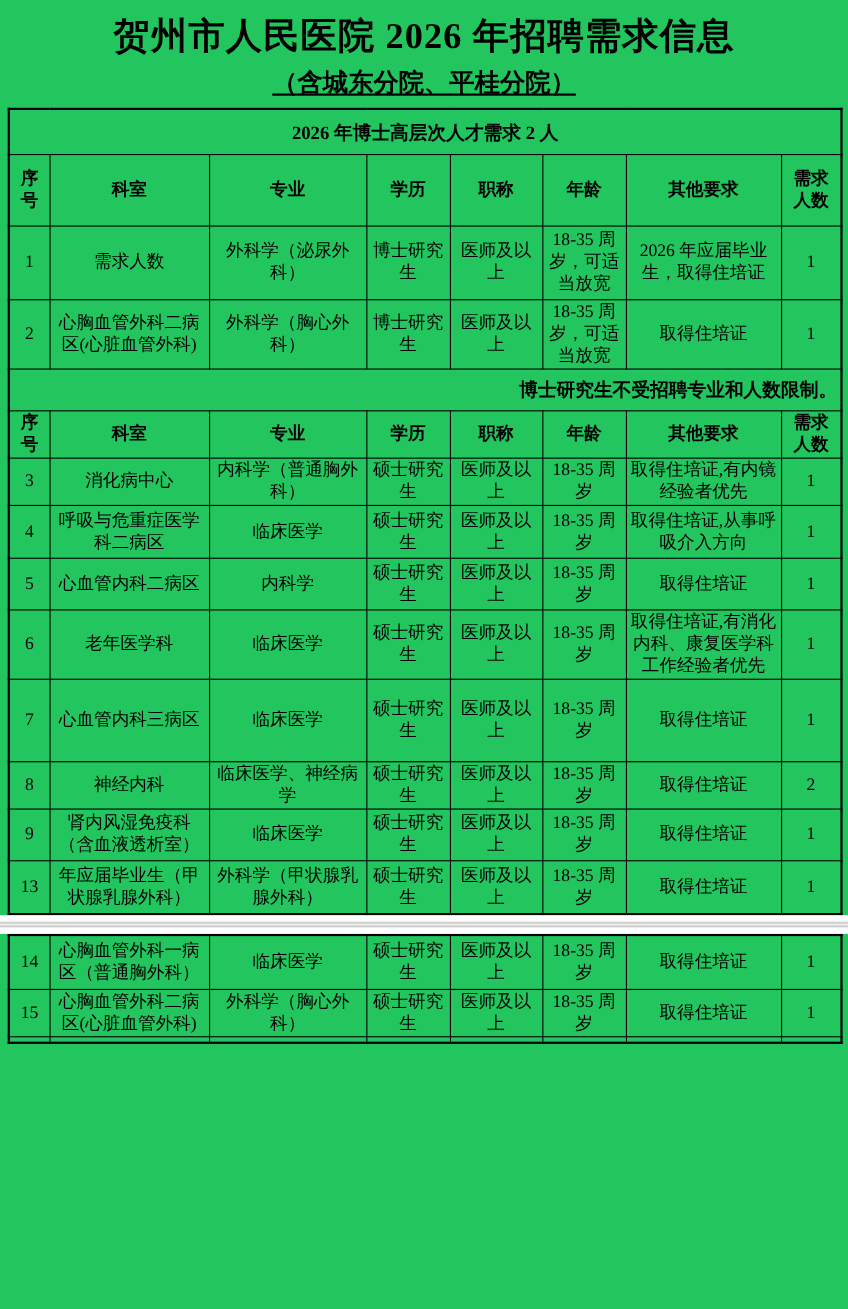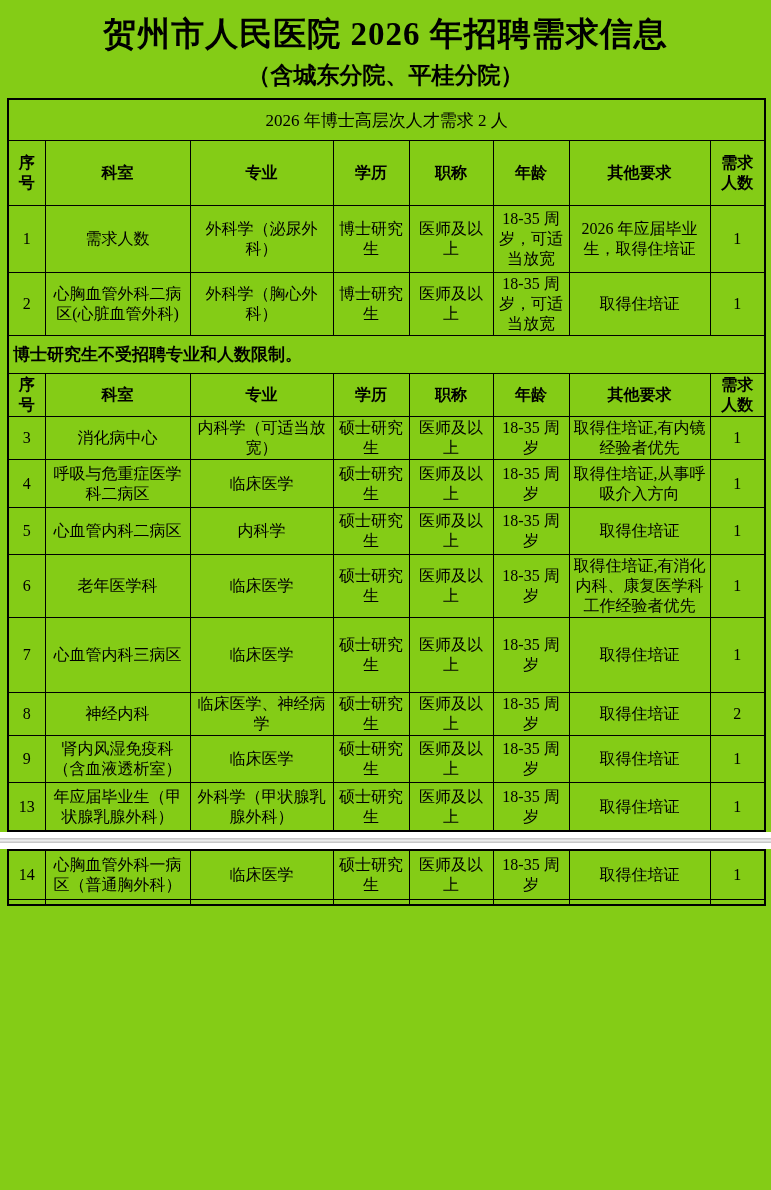--- a/index.html
+++ b/index.html
@@ -1,37 +1,38 @@
 <!DOCTYPE html>
 <html><head>
 <meta charset="utf-8">
 <style>
   html,body{margin:0;padding:0;background:#ffffff;}
   .page{
     position:relative;
     width:771px;height:1190px;
-    background:#84cc16;
+    background:#22c55e;
     overflow:hidden;
     color:#000;
     font-family:"Liberation Serif","DejaVu Serif",serif;
   }
   .doc-title{
     margin:12px 0 0 0;
     text-align:center;
     font-size:33px;
     font-weight:bold;
     line-height:1.35;
     letter-spacing:1px;
   }
   .doc-subtitle{
     margin:4px 0 8px 0;
     text-align:center;
     font-size:23px;
     font-weight:bold;
     line-height:1.3;
+    text-decoration:underline;
   }
   table.seg{
     border-collapse:collapse;
     table-layout:fixed;
     width:757px;
     margin:0 0 0 7px;
     border:2px solid #000;
   }
   table.seg td, table.seg th{
     border:1px solid #000;
@@ -40,25 +41,25 @@
     vertical-align:middle;
     font-size:16px;
     line-height:1.25;
     font-weight:normal;
     word-break:break-all;
     overflow:hidden;
   }
   table.seg th{font-weight:bold;}
   tr.section-row td{
     font-size:17px;
-    font-weight:normal;
+    font-weight:bold;
     margin-top:36px;
   }
   tr.note-row td{
-    text-align:left;
+    text-align:right;
     font-size:17px;
     font-weight:bold;
     padding-left:4px;
   }
   
   .seg-a tr:nth-child(1) td{height:38px;}
   .seg-a tr:nth-child(2) th{height:62px;}
   .seg-a tr:nth-child(3) td{height:64px;}
   .seg-a tr:nth-child(4) td{height:48px;}
   .seg-a tr:nth-child(5) td{height:35px;}
@@ -153,21 +154,21 @@
           <th>专业</th>
           <th>学历</th>
           <th>职称</th>
           <th>年龄</th>
           <th>其他要求</th>
           <th>需求人数</th>
         </tr>
         <tr>
           <td>3</td>
           <td>消化病中心</td>
-          <td>内科学（可适当放宽）</td>
+          <td>内科学（普通胸外科）</td>
           <td>硕士研究生</td>
           <td>医师及以上</td>
           <td>18-35 周岁</td>
           <td>取得住培证,有内镜经验者优先</td>
           <td>1</td>
         </tr>
         <tr>
           <td>4</td>
           <td>呼吸与危重症医学科二病区</td>
           <td>临床医学</td>
@@ -259,20 +260,30 @@
         <tr>
           <td>14</td>
           <td>心胸血管外科一病区（普通胸外科）</td>
           <td>临床医学</td>
           <td>硕士研究生</td>
           <td>医师及以上</td>
           <td>18-35 周岁</td>
           <td>取得住培证</td>
           <td>1</td>
         </tr>
+        <tr>
+          <td>15</td>
+          <td>心胸血管外科二病区(心脏血管外科)</td>
+          <td>外科学（胸心外科）</td>
+          <td>硕士研究生</td>
+          <td>医师及以上</td>
+          <td>18-35 周岁</td>
+          <td>取得住培证</td>
+          <td>1</td>
+        </tr>
         <tr class="stub-row">
           <td></td>
           <td></td>
           <td></td>
           <td></td>
           <td></td>
           <td></td>
           <td></td>
           <td></td>
         </tr>

